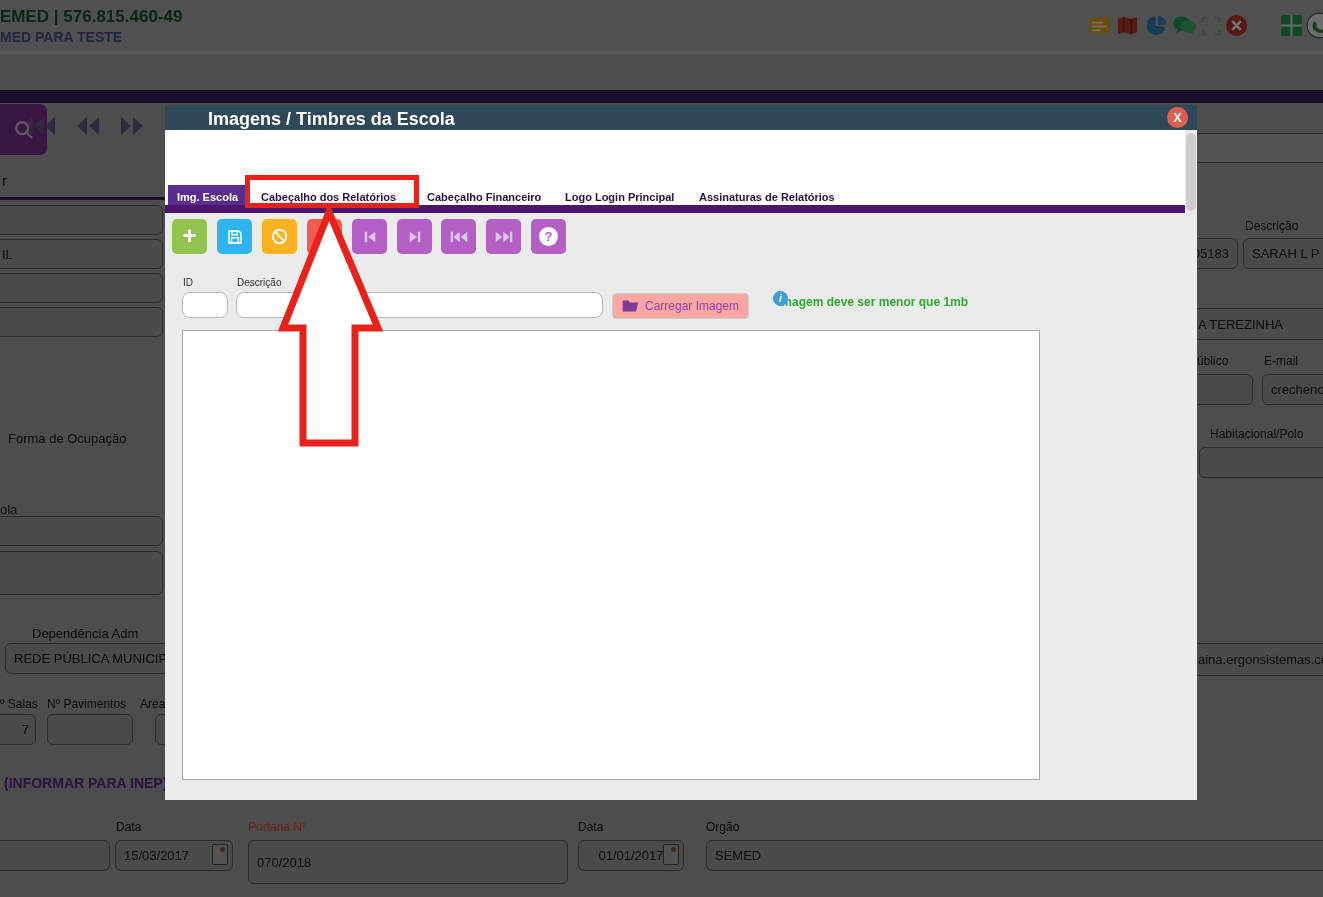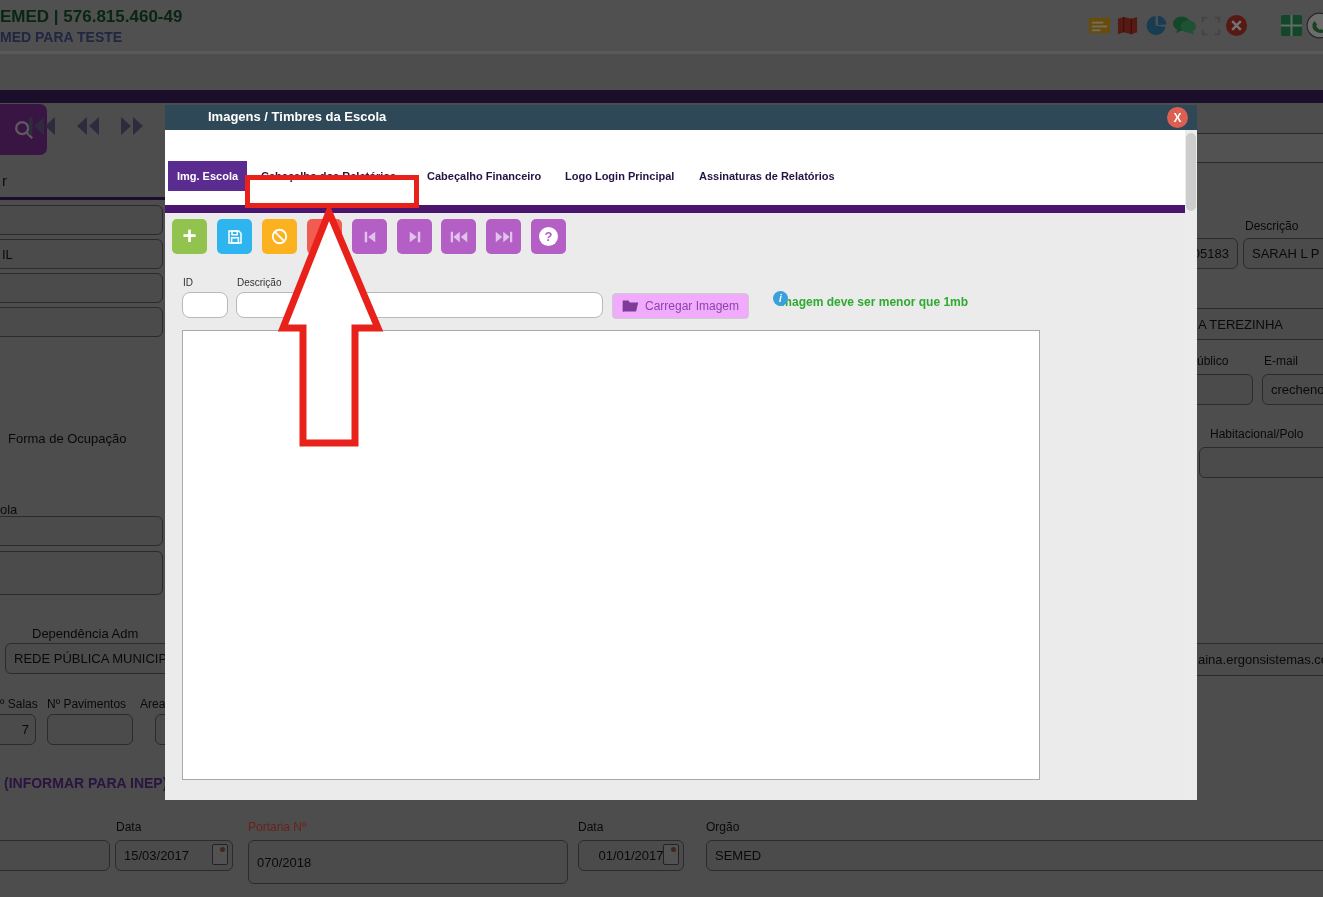--- a/index.html
+++ b/index.html
@@ -25,37 +25,37 @@
     display:flex;align-items:center;justify-content:center;}
   .bgnav{position:absolute;top:113px;width:30px;height:26px;}
   .pline{position:absolute;left:0;top:197px;width:165px;height:3px;background:#3c215f;}
   
   .hicon{position:absolute;top:14px;width:23px;height:23px;}
   
   .dim{position:absolute;inset:0;background:rgba(0,0,0,0.55);z-index:2;}
   
   .modal{position:absolute;left:165px;top:105px;width:1032px;height:695px;background:#ffffff;z-index:3;}
   .m-head{position:absolute;left:0;top:0;width:1032px;height:25px;background:#2f4858;}
-  .m-title{position:absolute;left:8px;top:4px;font-size:13px;font-weight:bold;color:#fff;white-space:nowrap;padding-left:35px;}
+  .m-title{position:absolute;left:8px;top:4px;font-size:18px;font-weight:bold;color:#fff;white-space:nowrap;padding-left:35px;}
   .m-close{position:absolute;right:9px;top:2px;width:21px;height:21px;border-radius:50%;background:#dd5f52;
     color:#fff;font-size:12px;font-weight:bold;display:flex;align-items:center;justify-content:center;}
   .minp{position:absolute;background:#fff;border:1px solid #b9b9b9;border-radius:8px;box-sizing:border-box;
     font-size:13px;color:#222;display:flex;align-items:center;padding:0 9px;white-space:nowrap;overflow:hidden;}
-  .tab{position:absolute;top:56px;height:30px;display:flex;align-items:center;font-size:11px;font-weight:bold;
+  .tab{position:absolute;top:80px;height:24px;display:flex;align-items:center;font-size:11px;font-weight:bold;
     color:#261345;white-space:nowrap;}
   .tab-active{background:#5b2c90;color:#fff;justify-content:center;}
   .m-underline{position:absolute;left:0;top:100px;width:1020px;height:8px;background:#49156f;}
   .m-body{position:absolute;left:0;top:108px;width:1020px;height:587px;background:#ebebeb;}
   .tbtn{position:absolute;top:114px;width:35px;height:35px;border-radius:5px;display:flex;
     align-items:center;justify-content:center;}
   .glyph-plus{font-size:24px;font-weight:bold;color:#fff;line-height:1;margin-top:-2px;}
   .help-circ{width:19px;height:19px;border-radius:50%;background:#fff;color:#b35fc5;font-size:13px;
     font-weight:bold;display:flex;align-items:center;justify-content:center;}
   .m-lbl{position:absolute;font-size:10px;color:#333;white-space:nowrap;}
-  .upload{position:absolute;left:447px;top:188px;width:137px;height:26px;background:#f0abfc;border:1px solid #ccc;
+  .upload{position:absolute;left:447px;top:188px;width:137px;height:26px;background:#fca5a5;border:1px solid #ccc;
     border-radius:4px;display:flex;align-items:center;justify-content:center;gap:6px;
     font-size:12px;color:#8e44ad;box-sizing:border-box;white-space:nowrap;}
   .info-i{position:absolute;left:608px;top:186px;width:15px;height:15px;border-radius:50%;background:#3aa0dc;
     color:#fff;font-size:10px;font-weight:bold;font-style:italic;display:flex;align-items:center;justify-content:center;z-index:2;}
   .note{position:absolute;left:613px;top:190px;font-size:12px;font-weight:bold;color:#2faa2f;white-space:nowrap;}
   .imgbox{position:absolute;left:17px;top:225px;width:858px;height:450px;background:#fff;border:1px solid #a9a9a9;box-sizing:border-box;}
   .sb-track{position:absolute;left:1020px;top:25px;width:12px;height:670px;background:#ececec;}
   .sb-thumb{position:absolute;left:1px;top:3px;width:10px;height:78px;background:#cdcdcd;border-radius:5px;}
   
   .ann-box{position:absolute;left:245px;top:175px;width:174px;height:33px;border:5px solid #e8211b;

